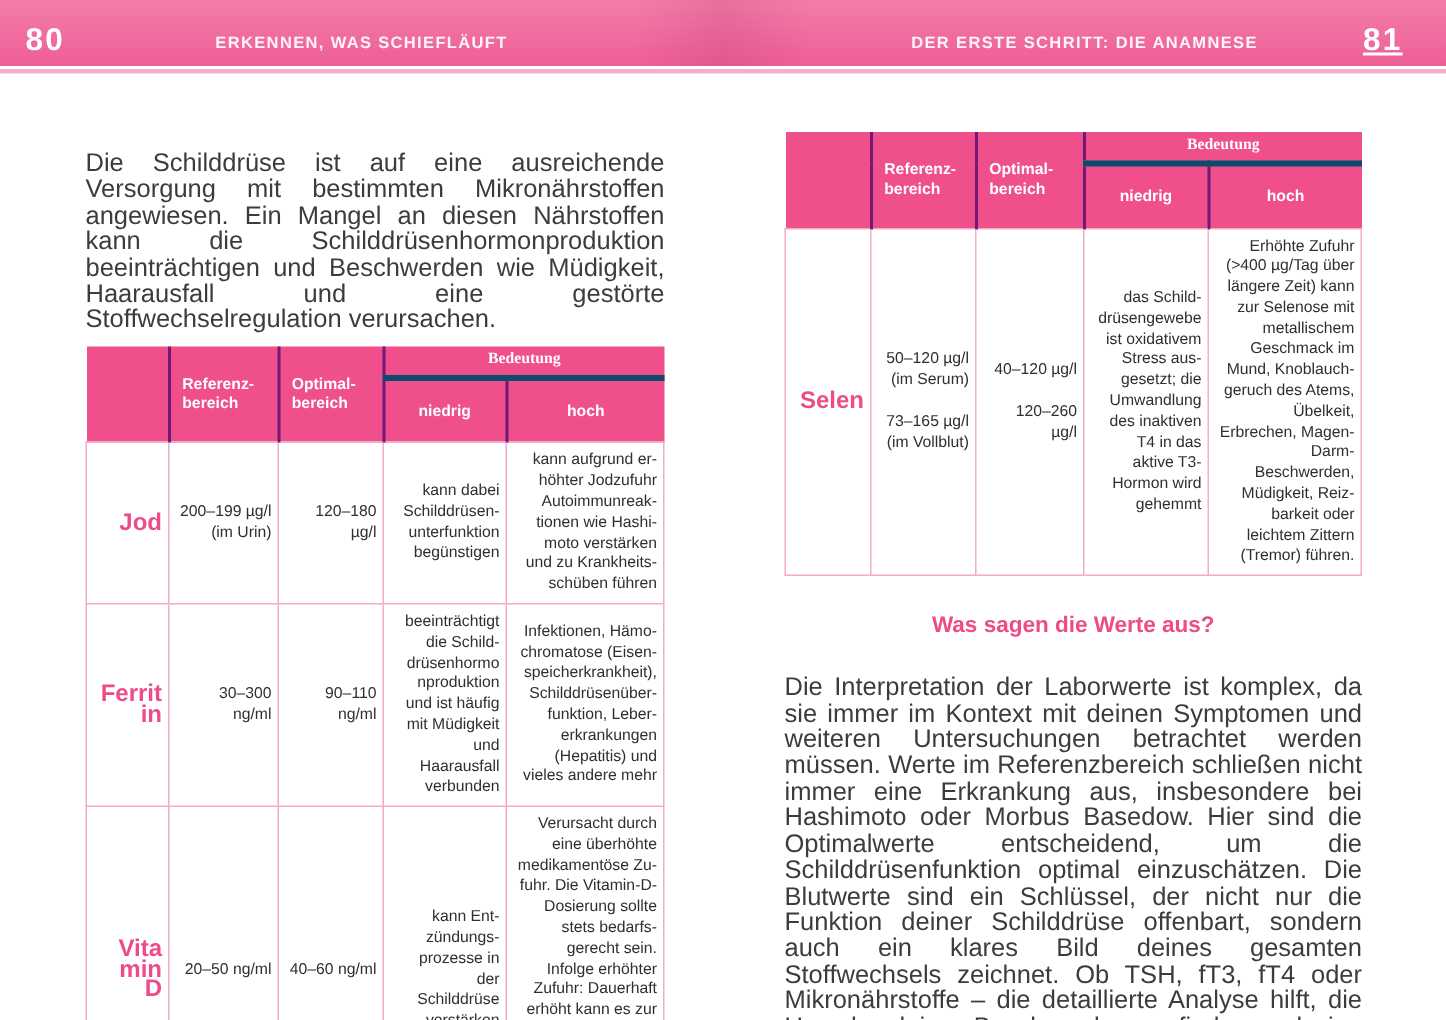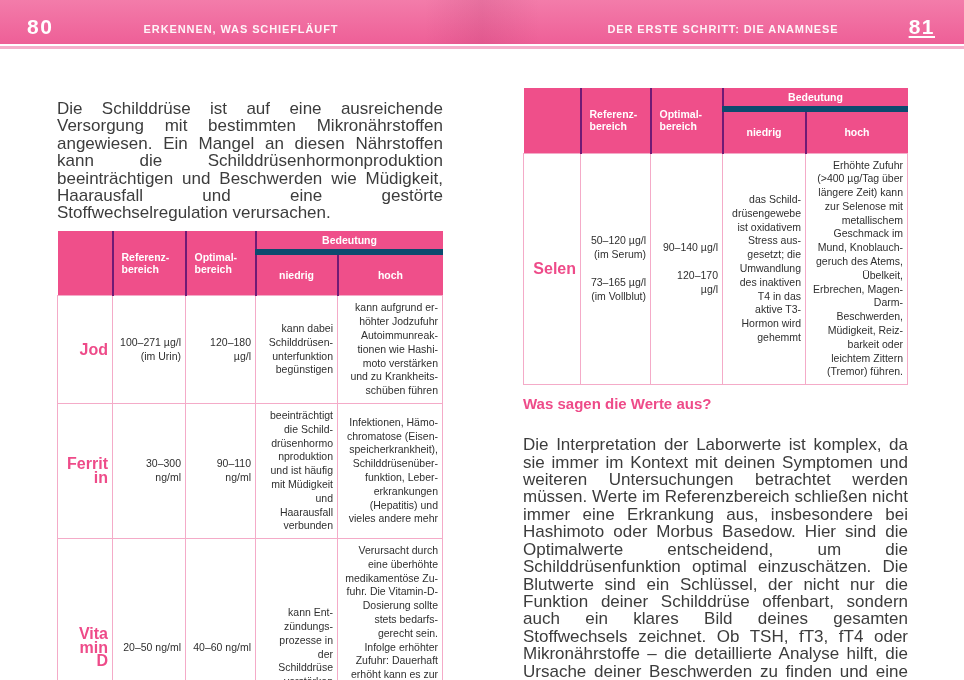--- a/index.html
+++ b/index.html
@@ -19,21 +19,21 @@
   .band-spine {
     position: absolute; inset: 0;
     background: linear-gradient(90deg, rgba(0,0,0,0) 44%, rgba(120,10,60,0.10) 50%, rgba(0,0,0,0) 56%);
     pointer-events: none;
   }
   .band-underline { position: absolute; top: 46px; left: 0; width: 100%; height: 3px; background: #f6aecb; }
   .pagenum {
     position: absolute; bottom: 5px; color: #fff; font-weight: bold;
     font-size: 21px; letter-spacing: 1.5px;
   }
-  .pagenum-left { left: 27px; }
+  .pagenum-left { left: 17px; }
   .pagenum-right { right: 29px; text-decoration: underline; }
   .running {
     position: absolute; bottom: 9px; font-size: 11px; font-weight: bold;
     letter-spacing: 0.9px; color: rgba(255,255,255,0.93); text-align: center;
   }
   .running-left { left: 0; width: 482px; }
   .running-right { right: 0; width: 482px; }
 
   
   .page { position: absolute; color: #3c3c3c; }
@@ -49,36 +49,36 @@
   
   .lab { border-collapse: collapse; table-layout: fixed; }
   .lab-left  { width: 386px; margin-top: 9px; }
   .lab-right { width: 385px; }
   .lab th {
     background: #ef4f8a; color: #fff; font-size: 10.5px; font-weight: bold;
     line-height: 12.5px; text-align: left; vertical-align: middle;
     padding: 3px 5px 3px 8px; border: 0 solid #fff;
   }
   .lab th.cdiv { border-right: 2px solid #701a75; }
-  .lab th.bedeutung { text-align: center; border-bottom: 6px solid #0c4a6e; padding: 2px 4px; }
+  .lab th.bedeutung { text-align: center; border-bottom: 4px solid #0c4a6e; padding: 2px 4px; font-family: Liberation Serif, serif; }
   .lab th.sub { text-align: center; padding: 14px 4px; }
   .lab tr.h1 { height: 21px; }
   .lab tr.h2 { height: 16px; }
   .lab td {
     border: 1px solid #f4abc8; font-size: 10.5px; line-height: 13.8px;
     color: #2f2f2f; vertical-align: middle; padding: 5px 4px 5px 7px;
     overflow-wrap: break-word; hyphens: manual; text-align: right;
   }
   .lab td.rowlabel { color: #ee4b89; font-weight: bold; font-size: 16px; padding-left: 8px; }
   .lab-left tr.r0 { height: 97px; }
   .lab-left tr.r1 { height: 105px; }
   .lab-left tr.r2 { height: 205px; }
   .lab-right tr.r0 { height: 219px; }
   .val-stack div + div { margin-top: 15px; }
-  .page-right .section-title { margin-top: 10px; }
+  .page-right .section-title { margin-top: 24px; text-align: center; }
 </style>
 </head>
 <body>
 
 <div class="spread">
 
   <header class="band">
     <div class="band-spine"></div>
     <span class="pagenum pagenum-left">80</span>
     <span class="running running-right">DER ERSTE SCHRITT: DIE ANAMNESE</span>
@@ -106,21 +106,21 @@
           <th class="bedeutung" colspan="2">Bedeutung</th>
         </tr>
         <tr class="h2">
           <th class="sub cdiv">niedrig</th>
           <th class="sub">hoch</th>
         </tr>
       </thead>
       <tbody>
         <tr class="r0">
           <td class="rowlabel">Jod</td>
-          <td>100–271 µg/l (im Urin)</td>
+          <td>200–199 µg/l (im Urin)</td>
           <td>120–180 µg/l</td>
           <td>kann dabei Schilddrüsen­unterfunktion begünstigen</td>
           <td>kann aufgrund er­höhter Jodzufuhr Autoimmunreak­tionen wie Hashi­moto verstärken und zu Krankheits­schüben führen</td>
         </tr>
         <tr class="r1">
           <td class="rowlabel">Ferritin</td>
           <td>30–300 ng/ml</td>
           <td>90–110 ng/ml</td>
           <td>beeinträchtigt die Schild­drüsenhormon­produktion und ist häufig mit Müdigkeit und Haarausfall ver­bunden</td>
           <td>Infektionen, Hämo­chromatose (Eisen­speicherkrankheit), Schilddrüsenüber­funktion, Leber­erkrankungen (Hepatitis) und vieles andere mehr</td>
@@ -161,22 +161,22 @@
         <tr class="r0">
           <td class="rowlabel">Selen</td>
           <td>
             <div class="val-stack">
               <div>50–120 µg/l (im Serum)</div>
               <div>73–165 µg/l (im Vollblut)</div>
             </div>
           </td>
           <td>
             <div class="val-stack">
-              <div>90–140 µg/l</div>
-              <div>120–170 µg/l</div>
+              <div>40–120 µg/l</div>
+              <div>120–260 µg/l</div>
             </div>
           </td>
           <td>das Schild­drüsengewebe ist oxidativem Stress aus­gesetzt; die Umwandlung des inaktiven T4 in das aktive T3-Hormon wird gehemmt</td>
           <td>Erhöhte Zufuhr (&gt;400 µg/Tag über längere Zeit) kann zur Selenose mit metallischem Geschmack im Mund, Knoblauch­geruch des Atems, Übelkeit, Erbrechen, Magen-Darm-Beschwerden, Müdigkeit, Reiz­barkeit oder leichtem Zittern (Tremor) führen.</td>
         </tr>
       </tbody>
     </table>
 
     <h2 class="section-title">Was sagen die Werte aus?</h2>
     <p class="body-text">Die Interpretation der Laborwerte ist komplex, da sie immer im Kontext mit deinen Symptomen und weiteren Untersuchungen betrachtet werden müssen. Werte im Referenzbereich schließen nicht immer eine Erkrankung aus, insbesondere bei Hashimoto oder Morbus Basedow. Hier sind die Optimalwerte entscheidend, um die Schilddrüsenfunktion optimal einzuschätzen. Die Blutwerte sind ein Schlüssel, der nicht nur die Funktion deiner Schilddrüse offenbart, sondern auch ein klares Bild deines gesamten Stoffwechsels zeichnet. Ob TSH, fT3, fT4 oder Mikronährstoffe – die detaillierte Analyse hilft, die Ursache deiner Beschwerden zu finden und eine ge­zielte Therapie zu planen. In den nächsten Kapiteln erfährst du, wie du deine Werte optimieren kannst und welche Rolle Ernährung, Nährstoffe und Medikamente dabei spielen.</p>

